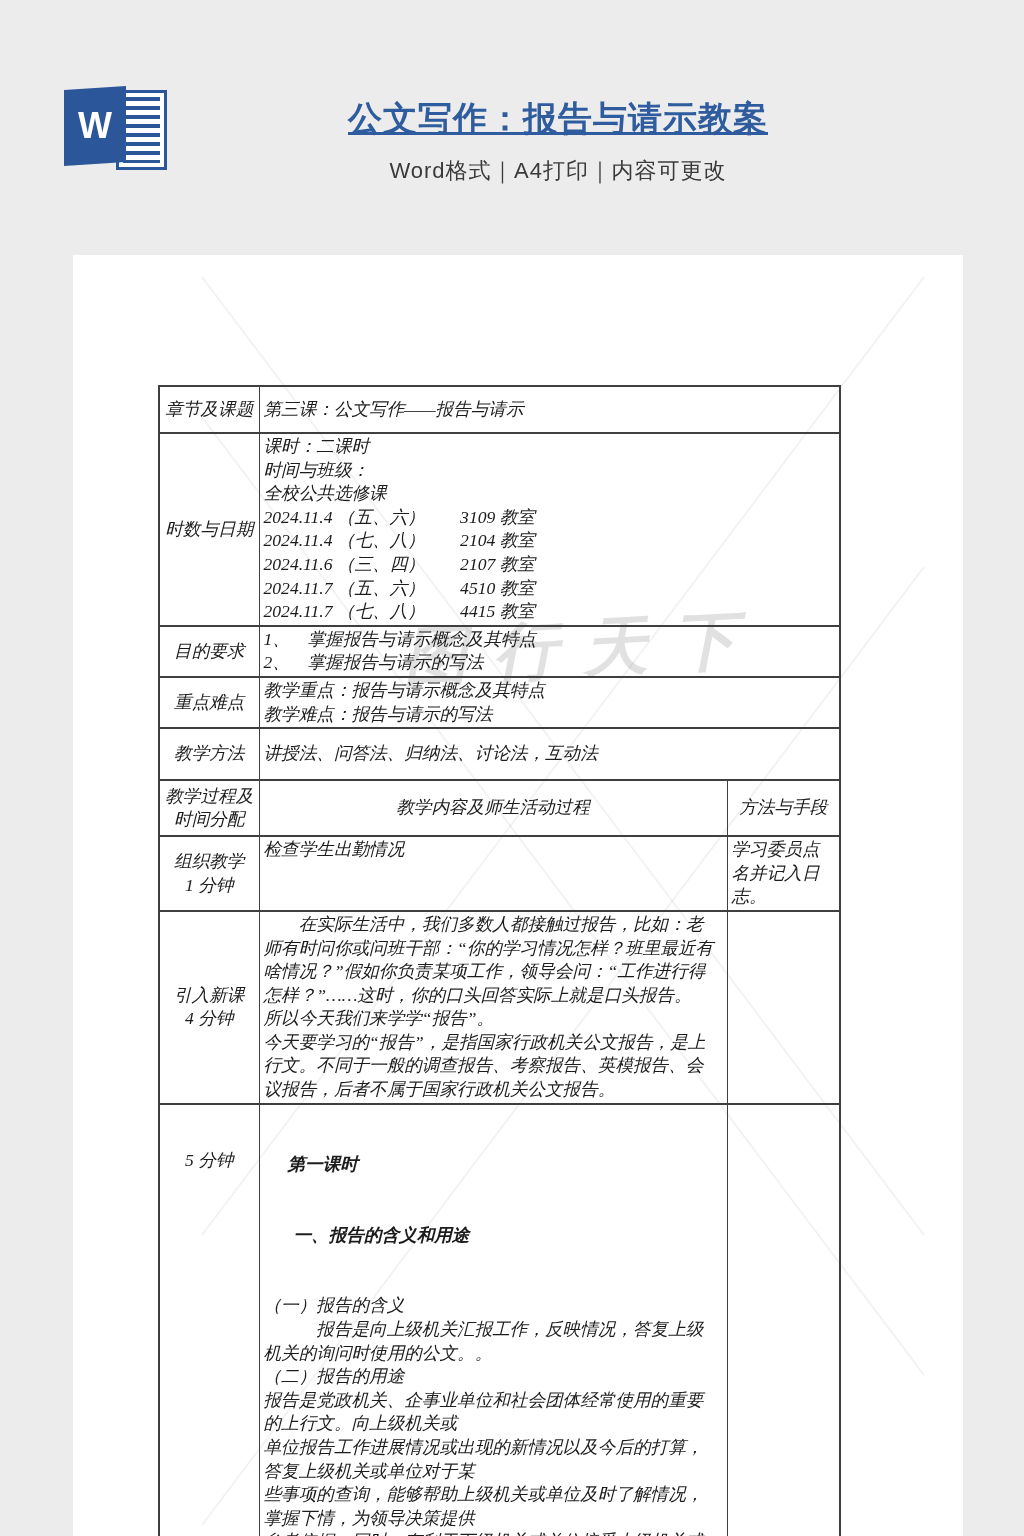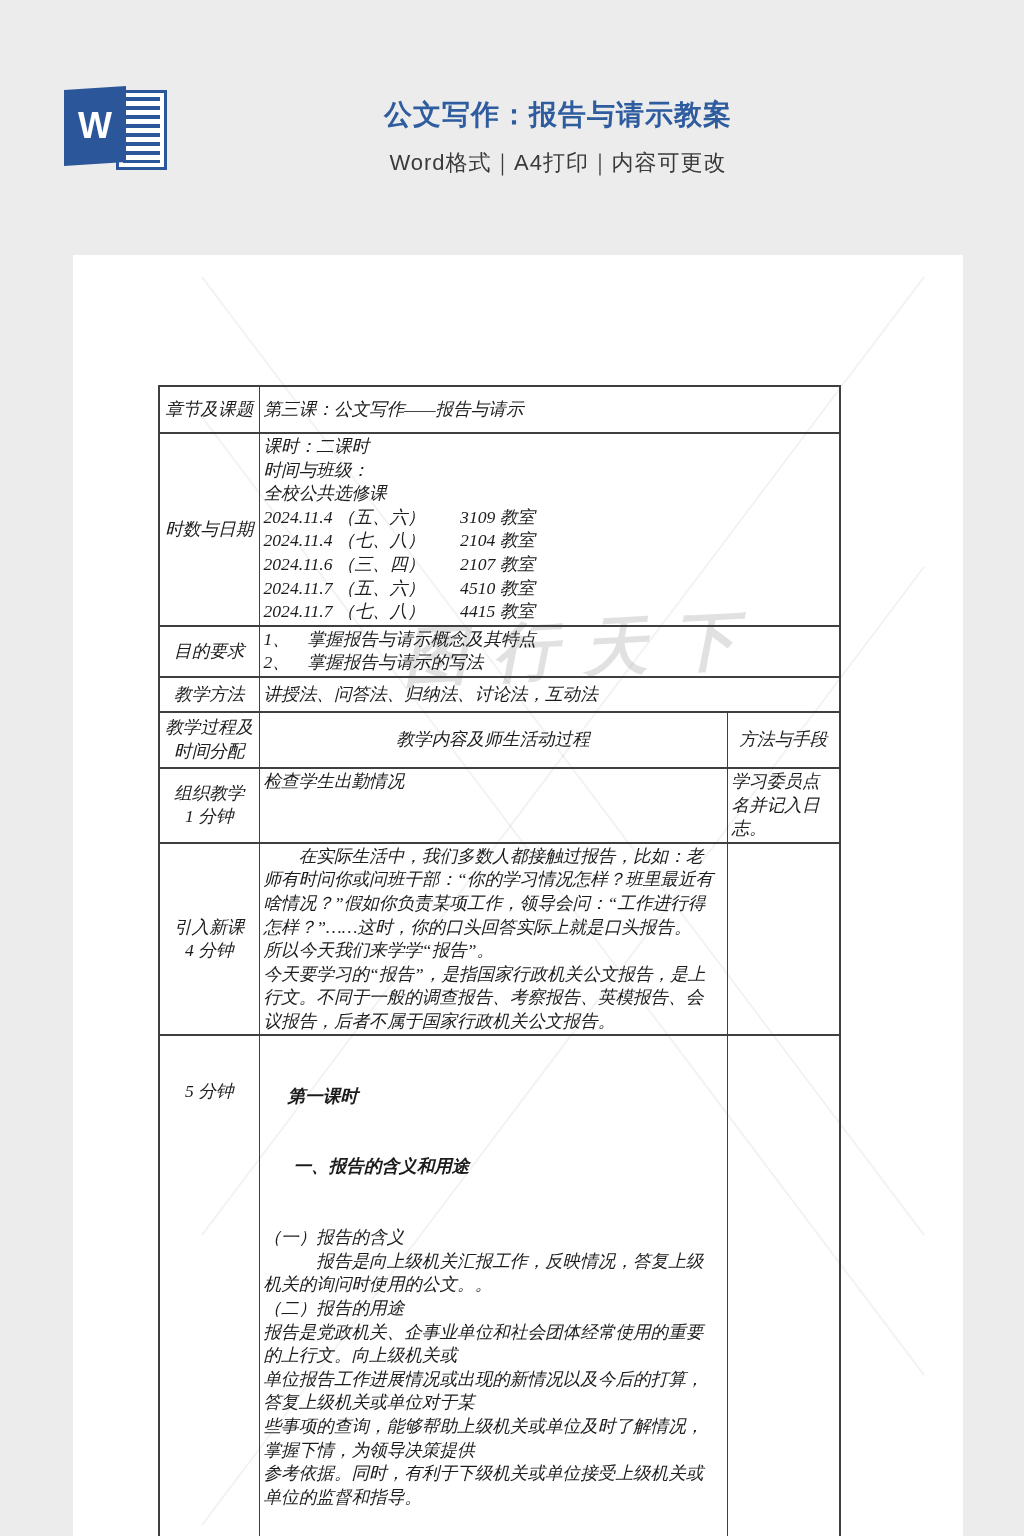--- a/index.html
+++ b/index.html
@@ -24,21 +24,21 @@
   .word-panel{
     position:absolute;left:0;top:0;width:62px;height:80px;
     background:#2b579a;
     clip-path:polygon(0 5%,100% 0,100% 95%,0 100%);
     display:flex;align-items:center;justify-content:center;
   }
   .word-panel span{color:#fff;font-weight:bold;font-size:36px;line-height:1;}
   .header-text{position:absolute;left:92px;top:0;width:932px;text-align:center;}
   .doc-title{
     margin:0;padding-top:96px;
-    font-size:28px;font-weight:bold;color:#2e5c9e;letter-spacing:1px;
+    font-size:34px;font-weight:bold;color:#2e5c9e;letter-spacing:1px;text-decoration:underline;
   }
   .doc-subtitle{
     margin-top:14px;font-size:22px;font-weight:500;color:#3a3a3a;letter-spacing:1px;
   }
   
   .page{
     position:absolute;left:73px;top:255px;width:890px;height:1281px;
     background:#ffffff;
   }
   
@@ -73,21 +73,21 @@
     vertical-align:middle;
     font-style:italic;
   }
   td.label{text-align:center;padding:0 10px;}
   td.content{padding:1px 4px 1px 7px;}
   td.method{padding:1px 7px;vertical-align:top;}
   .r1{height:47px;}
   .r2{height:189px;}
   .r3{height:44px;}
   .r4{height:48px;}
-  .r5{height:35px;}
+  .r5{height:52px;}
   .r6{height:56px;}
   .r7{height:70px;}
   .r8{height:191px;}
   .r9{height:329px;}
   .r6 td.content{text-align:center;}
   .r7 td.content{vertical-align:top;}
   .r8 td.content{vertical-align:top;}
   .r9 td.content{vertical-align:top;}
   .r9 td.label{vertical-align:top;padding-top:44px;}
   .bold-line{font-weight:bold;margin-left:24px;}
@@ -137,20 +137,25 @@
 2024.11.4 （五、六）　　3109 教室
 2024.11.4 （七、八）　　2104 教室
 2024.11.6 （三、四）　　2107 教室
 2024.11.7 （五、六）　　4510 教室
 2024.11.7 （七、八）　　4415 教室</td>
       </tr>
       <tr class="r3">
         <td class="label">目的要求</td>
         <td class="content" colspan="2">1、　掌握报告与请示概念及其特点
 2、　掌握报告与请示的写法</td>
+      </tr>
+      <tr class="r4">
+        <td class="label">重点难点</td>
+        <td class="content" colspan="2">教学重点：报告与请示概念及其特点
+教学难点：报告与请示的写法</td>
       </tr>
       <tr class="r5">
         <td class="label">教学方法</td>
         <td class="content" colspan="2">讲授法、问答法、归纳法、讨论法，互动法</td>
       </tr>
       <tr class="r6">
         <td class="label">教学过程及时间分配</td>
         <td class="content">教学内容及师生活动过程</td>
         <td class="method" style="vertical-align:middle;text-align:center;">方法与手段</td>
       </tr>

